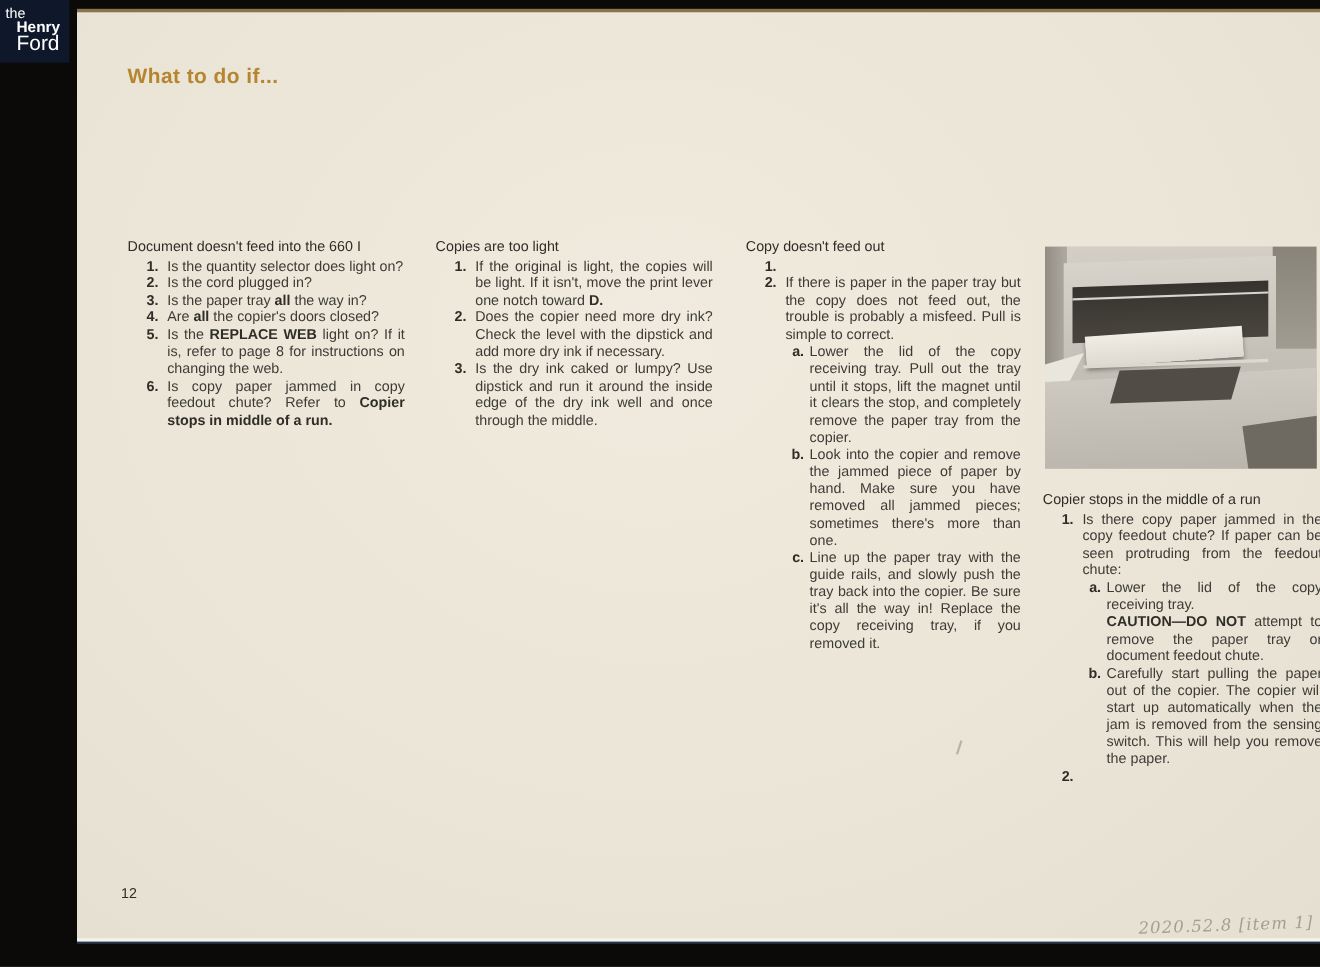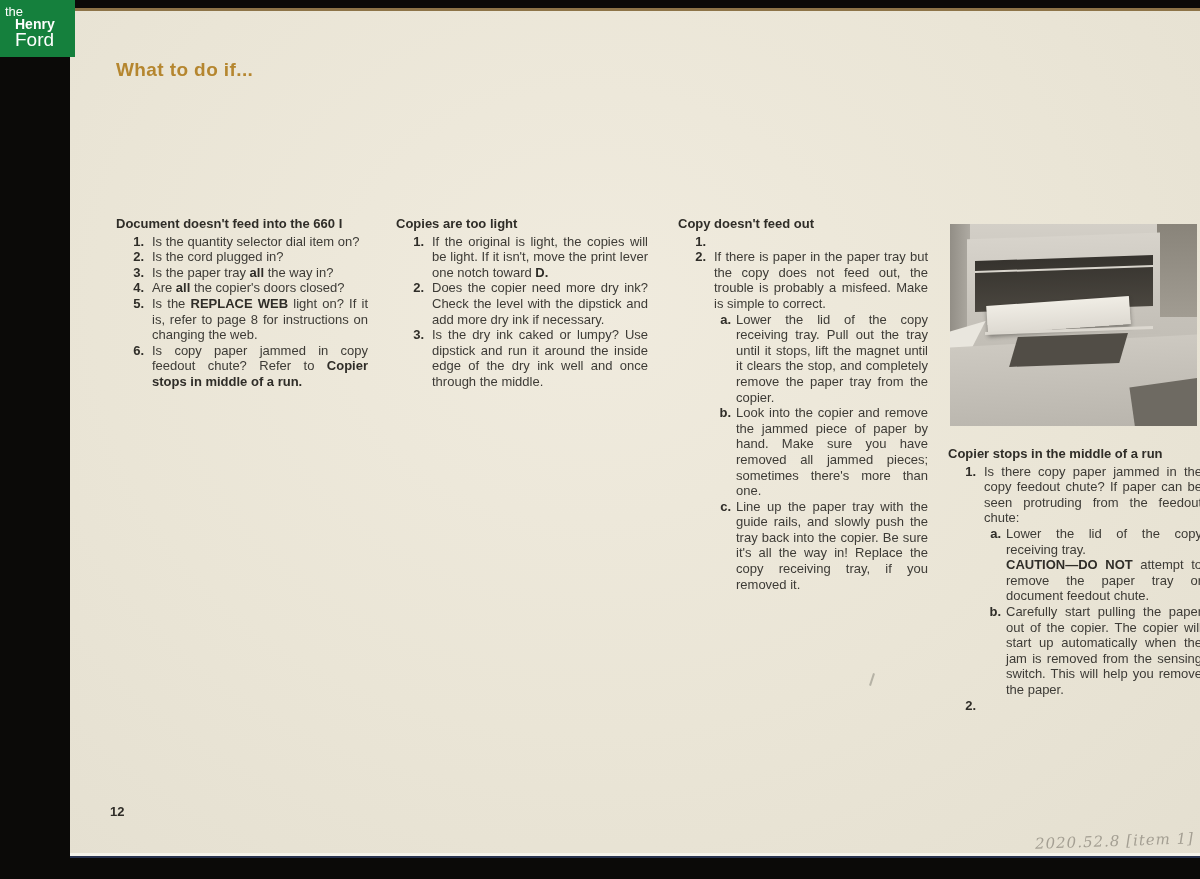--- a/index.html
+++ b/index.html
@@ -8,40 +8,40 @@
 
   .page {
     position:absolute; left:22px; top:8px; width:1163px; height:845px;
     background: radial-gradient(ellipse at 45% 35%, #f0ebde 0%, #eae5d6 55%, #e4dfd0 100%);
     border-top:3px solid #8d7448;
     box-shadow: 0 3px 0 #f5f3ea, 0 5px 0 #28334f, 2px 3px 0 #1a2238;
     margin-left: 48px;
   }
 
   .logo {
-    position:absolute; left:0; top:0; width:75px; height:57px;
-    background:#15803d; color:#fff; z-index:5;
+    position:absolute; left:0; top:0; width:63px; height:57px;
+    background:#0f172a; color:#fff; z-index:5;
   }
   .logo .l1 { position:absolute; left:5px; top:4px; font-size:13px; }
   .logo .l2 { position:absolute; left:15px; top:16px; font-size:14px; font-weight:bold; }
   .logo .l3 { position:absolute; left:15px; top:29px; font-size:19px; font-weight:normal; }
 
   .title {
     position:absolute; left:46px; top:48px;
     font-size:19px; font-weight:bold; letter-spacing:0.4px;
     color:#b5862f;
   }
 
   .col { position:absolute; top:205px; font-size:13px; line-height:15.6px; color:#3d3b36; }
   #c0 { left:46px;  width:252px; }
   #c1 { left:326px; width:252px; }
   #c2 { left:608px; width:250px; }
   #c3 { left:878px; width:254px; top:213px; }
 
-  .sec-h { font-weight:bold; color:#2f2d28; text-align:justify; margin-bottom:2px; }
+  .sec-h { font-weight:normal; color:#2f2d28; text-align:justify; margin-bottom:2px; }
   .sec-gap { margin-top:16px; }
   .item { display:flex; }
   .item .lbl { flex:0 0 36px; text-align:right; padding-right:8px; font-weight:bold; color:#2f2d28; }
   .item .txt { flex:1; text-align:justify; }
   .item.sub { margin-left:38px; }
   .item.sub .lbl { flex:0 0 20px; padding-right:5px; }
   .note { padding-left:44px; text-align:justify; }
   .b { font-weight:bold; color:#2f2d28; }
 
   
@@ -67,21 +67,21 @@
     box-shadow:0 3px 4px rgba(40,38,34,.45); }
   .ph-tray { position:absolute; left:-6%; top:58%; width:112%; height:60%;
     background:linear-gradient(180deg,#cdc9c1,#b2aea6); transform:rotate(-3deg); }
   .ph-shadow { position:absolute; left:26%; top:55%; width:44%; height:15%;
     background:#514d46; transform:skewX(-18deg) rotate(-2deg); }
   .ph-wedge { position:absolute; left:0; top:48%; width:18%; height:26%;
     background:#e9e6de; clip-path:polygon(0 20%, 80% 0, 20% 100%, 0 90%); }
   .ph-footdark { position:absolute; right:-4%; bottom:-6%; width:30%; height:28%;
     background:#6e6a62; transform:rotate(-8deg); }
 
-  .page-number { position:absolute; left:40px; top:793px; font-size:13px; font-weight:bold; color:#2f2d28; }
+  .page-number { position:absolute; left:40px; top:793px; font-size:13px; font-weight:normal; color:#2f2d28; }
 
   .annotation {
     position:absolute; left:965px; top:820px; width:220px;
     font-family:"DejaVu Serif", serif; font-style:italic;
     font-size:15px; color:#a49f93; transform:rotate(-2deg); letter-spacing:1px;
   }
 
   .stray-mark { position:absolute; left:801px; top:662px; width:2px; height:13px;
     background:#8b887e; opacity:.55; transform:rotate(18deg); }
 </style>
@@ -92,21 +92,21 @@
 
   <div class="page">
 
     <div class="title">What to do if...</div>
 
     <div class="col" id="c0">
       <div class="col-flow">
           <div class="sec-h">Document doesn't feed into the 660 I</div>
           <div class="item">
             <span class="lbl">1.</span>
-            <span class="txt"><span>Is the quantity selector dial item on?</span></span>
+            <span class="txt"><span>Is the quantity selector does light on?</span></span>
           </div>
           <div class="item">
             <span class="lbl">2.</span>
             <span class="txt"><span>Is the cord plugged in?</span></span>
           </div>
           <div class="item">
             <span class="lbl">3.</span>
             <span class="txt"><span>Is the paper tray </span><span class="b">all</span><span> the way in?</span></span>
           </div>
           <div class="item">
@@ -143,21 +143,21 @@
     </div>
 
     <div class="col" id="c2">
       <div class="col-flow">
           <div class="sec-h">Copy doesn't feed out</div>
           <div class="item">
             <span class="lbl">1.</span>
           </div>
           <div class="item">
             <span class="lbl">2.</span>
-            <span class="txt"><span>If there is paper in the paper tray but the copy does not feed out, the trouble is probably a misfeed. Make is simple to correct.</span></span>
+            <span class="txt"><span>If there is paper in the paper tray but the copy does not feed out, the trouble is probably a misfeed. Pull is simple to correct.</span></span>
           </div>
           <div class="item sub">
             <span class="lbl">a.</span>
             <span class="txt"><span>Lower the lid of the copy receiving tray. Pull out the tray until it stops, lift the magnet until it clears the stop, and completely remove the paper tray from the copier.</span></span>
           </div>
           <div class="item sub">
             <span class="lbl">b.</span>
             <span class="txt"><span>Look into the copier and remove the jammed piece of paper by hand. Make sure you have removed all jammed pieces; sometimes there's more than one.</span></span>
           </div>
           <div class="item sub">

